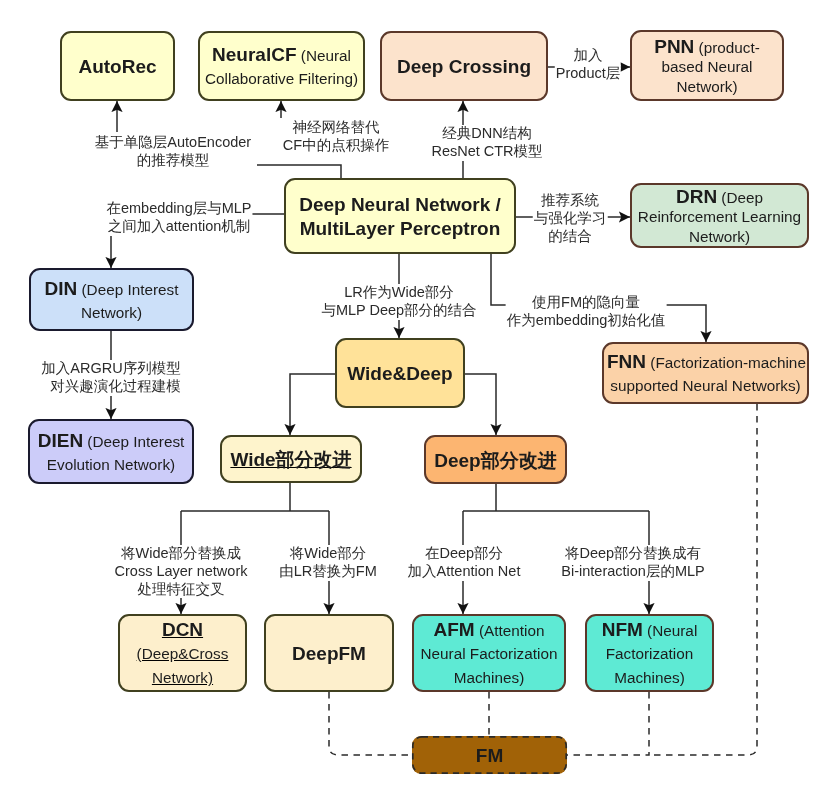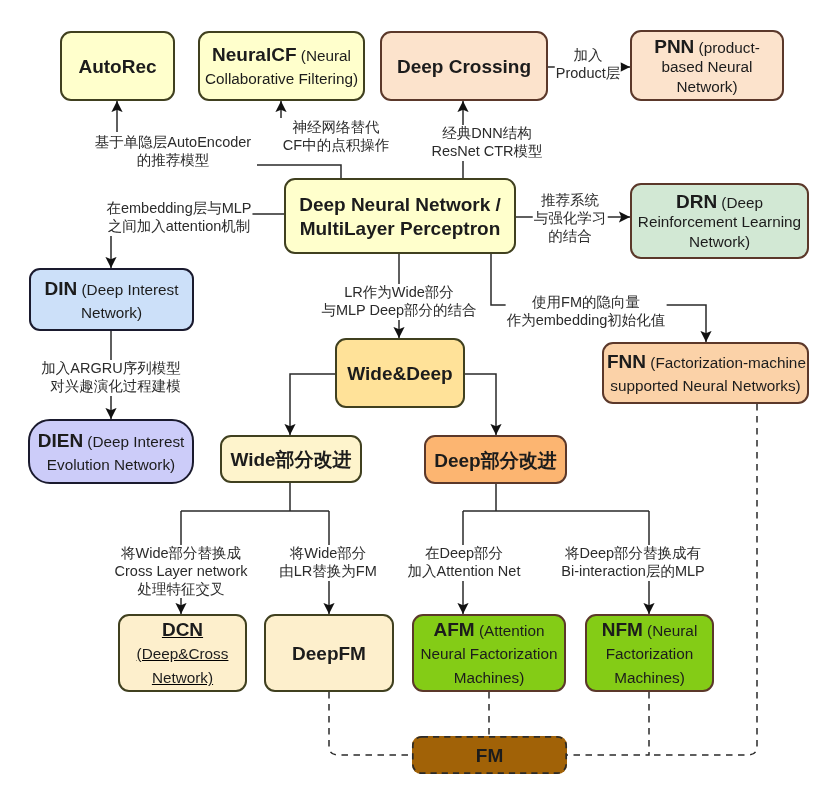--- a/index.html
+++ b/index.html
@@ -20,27 +20,27 @@
   .lbl{position:absolute;text-align:center;color:#2b2b2b;
        font-size:14.5px;line-height:17.8px;background:#fff;white-space:nowrap;
        transform:translateX(-50%);padding:0 1px;}
   .lbl span{display:block;}
 
   
   .n-autorec,.n-neuralcf,.n-dnn {background:#FFFFCC;border-color:#40401f;}
   .n-deepcrossing,.n-pnn        {background:#FCE3CC;border-color:#5b382a;}
   .n-drn                        {background:#D2E8D4;border-color:#5b382a;}
   .n-din                        {background:#CCE0F9;border-color:#1a1a2e;}
-  .n-dien                       {background:#CCCCF9;border-color:#1a1a2e;border-radius:22px;}
+  .n-dien                       {background:#CCCCF9;border-color:#1a1a2e;}
   .n-wd                         {background:#FFE299;border-color:#40401f;}
   .n-fnn                        {background:#FBD2A8;border-color:#5b382a;}
-  .n-widepart                   {background:#FEF4CC;border-color:#40401f;}
+  .n-widepart                   {background:#FEF4CC;border-color:#40401f;text-decoration:underline;}
   .n-deeppart                   {background:#FCB571;border-color:#5b382a;}
   .n-dcn,.n-deepfm              {background:#FDEFCC;border-color:#40401f;}
-  .n-afm,.n-nfm                 {background:#84cc16;border-color:#5b382a;}
+  .n-afm,.n-nfm                 {background:#5eead4;border-color:#5b382a;}
   .n-fm{background:#a16207;border:0;border-radius:9px;}
 </style>
 </head>
 <body>
 
 <div id="canvas">
 
   <svg class="wires" viewBox="0 0 840 799">
     <defs>
       <marker id="ah" markerWidth="14" markerHeight="13" refX="11.3" refY="5.9" orient="auto" markerUnits="userSpaceOnUse">
@@ -118,21 +118,21 @@
       </span>
     </div>
 
   <div class="node n-dnn" style="left:284px;top:178px;width:232px;height:76px;">
     <span class="tx">
         <span class="ln"><b>Deep Neural Network /</b></span>
         <span class="ln"><b>MultiLayer Perceptron</b></span>
       </span>
     </div>
 
-  <div class="node n-drn tight" style="left:630px;top:183px;width:179px;height:76px;">
+  <div class="node n-drn tight" style="left:630px;top:183px;width:179px;height:65px;">
     <span class="tx">
         <span class="ln"><b>DRN</b><i> (Deep</i></span>
         <span class="ln"><i>Reinforcement Learning</i></span>
         <span class="ln"><i>Network)</i></span>
       </span>
     </div>
 
   <div class="node n-din" style="left:29px;top:268px;width:165px;height:63px;">
     <span class="tx">
         <span class="ln"><b>DIN</b><i> (Deep Interest</i></span>

